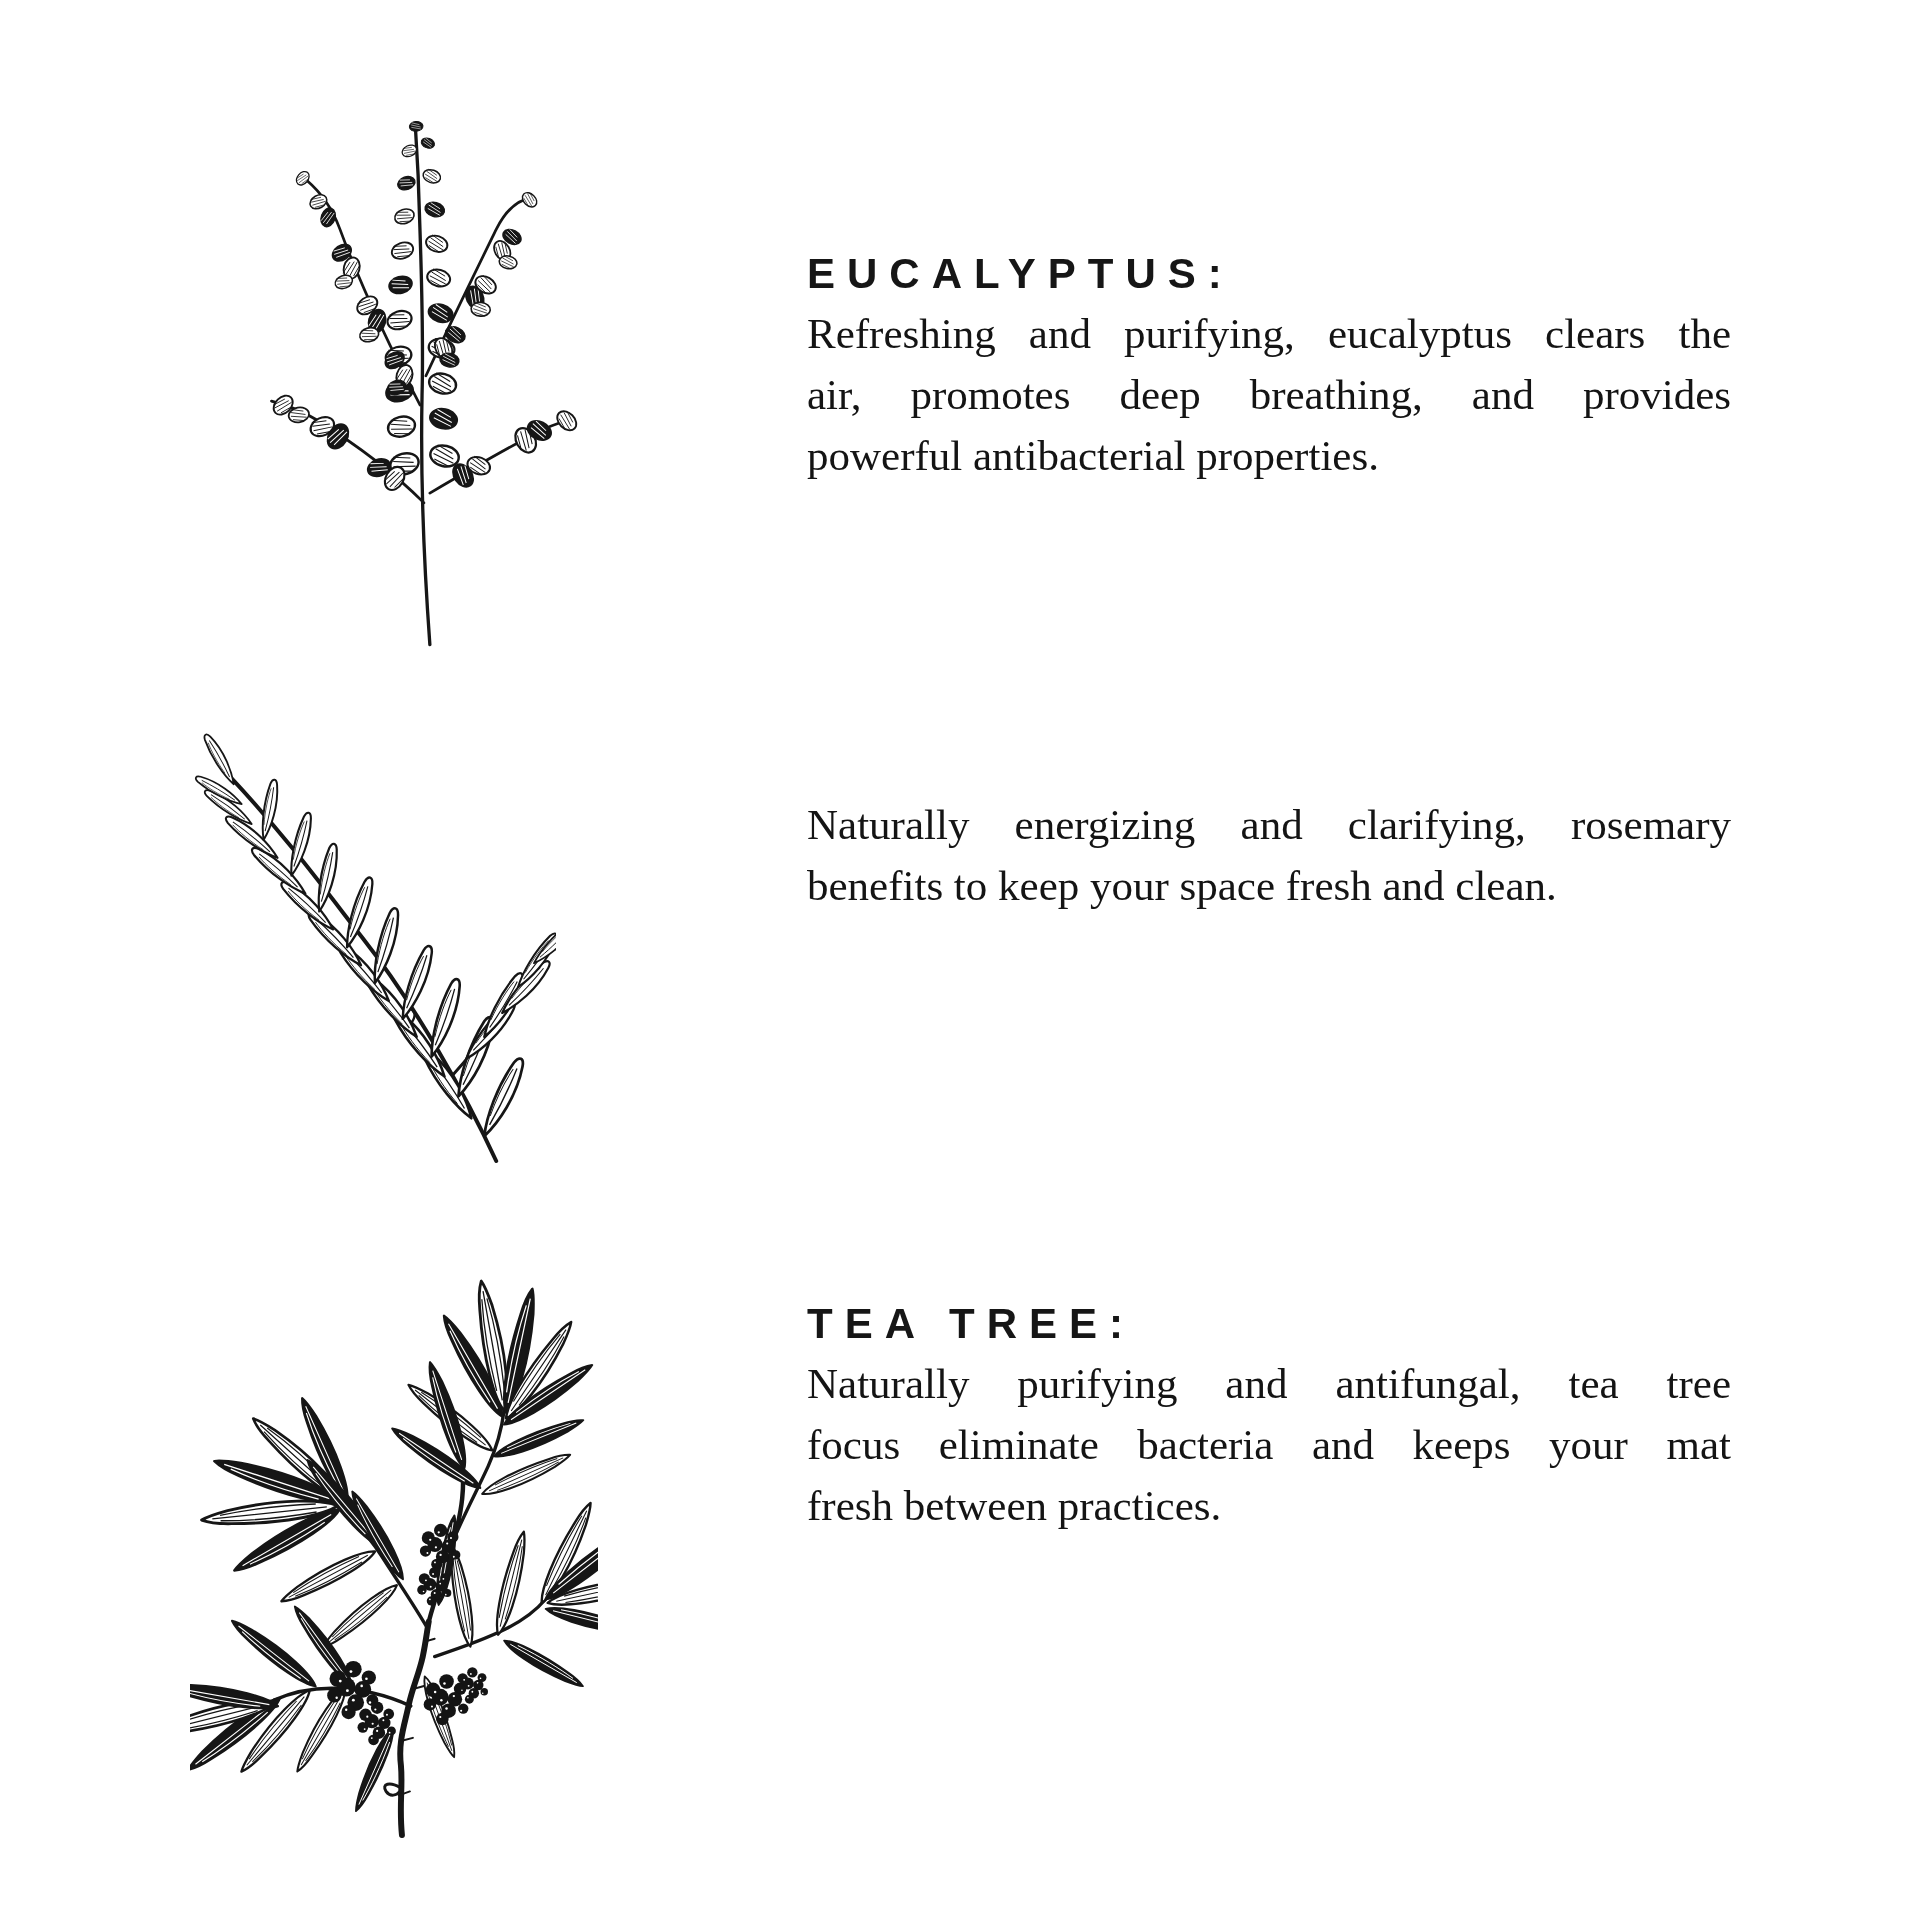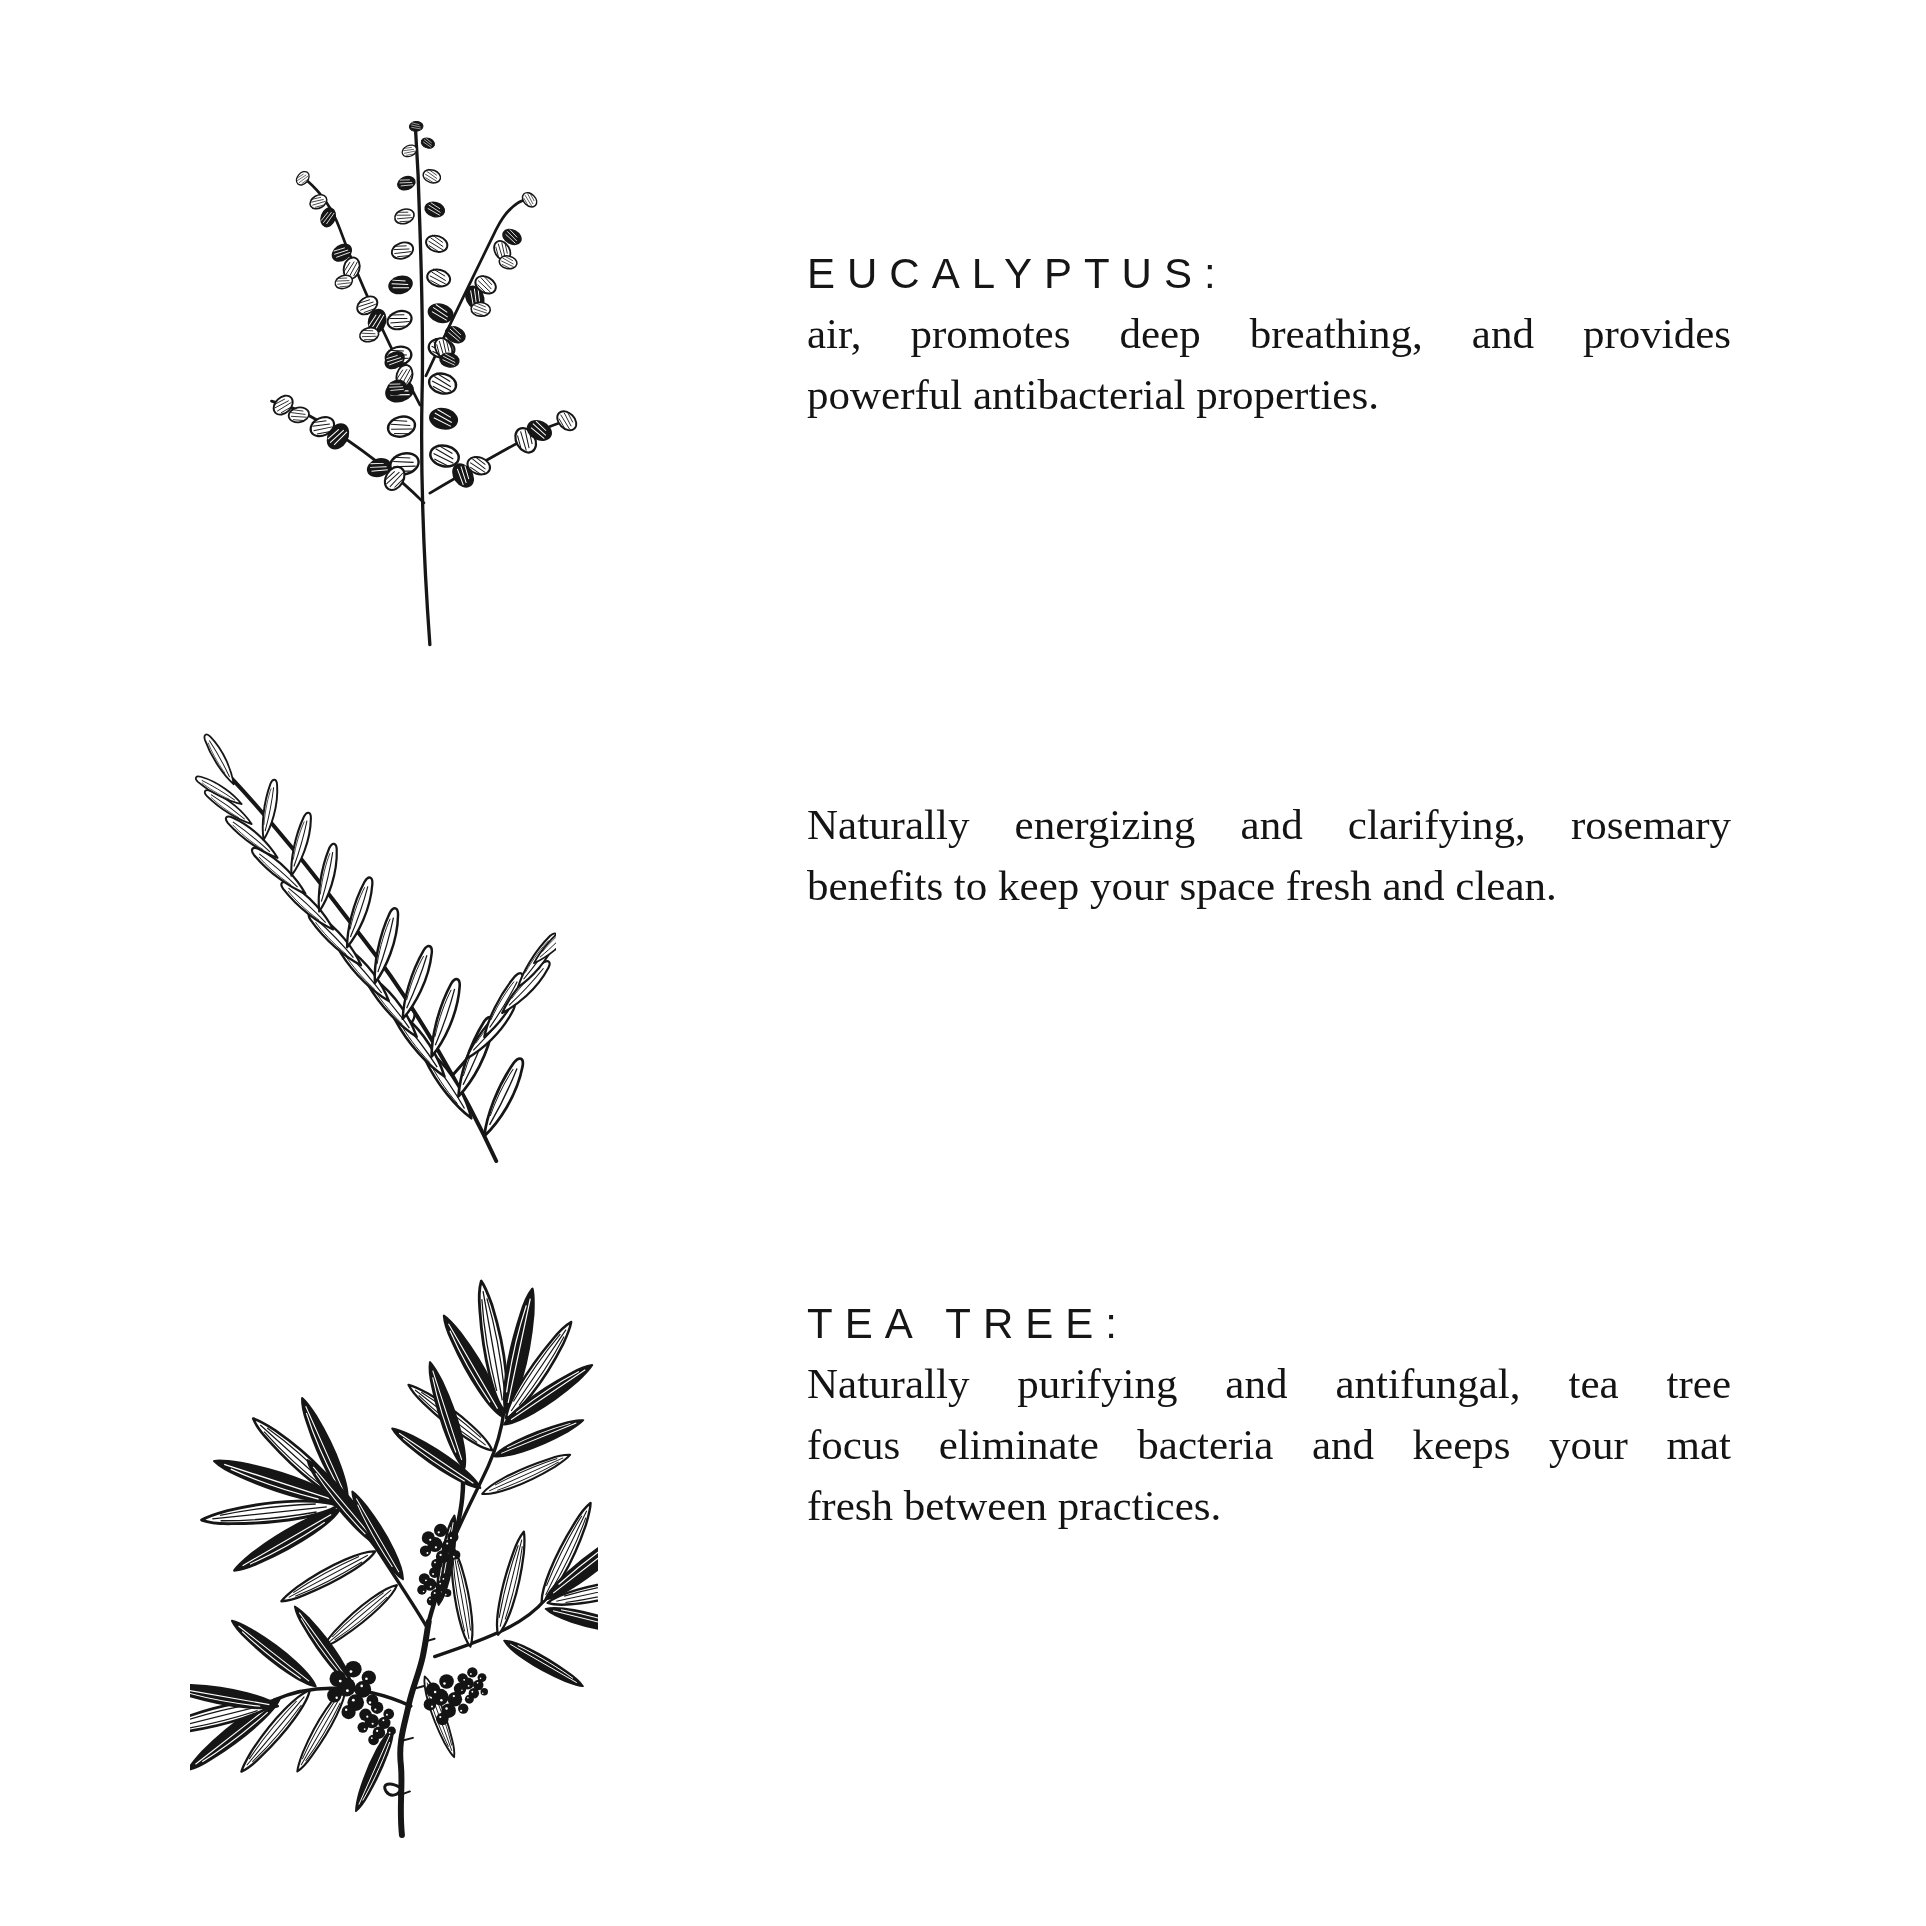--- a/index.html
+++ b/index.html
@@ -9,21 +9,21 @@
     font-family:"Liberation Serif",serif;
     color:#1b1b1b;
     position:relative;
     overflow:hidden;
   }
   .illus{position:absolute;}
   .illus svg{display:block;width:100%;height:100%;}
   .sec-text{position:absolute;left:807px;width:924px;}
   .sec-heading{
     font-family:"Liberation Sans",sans-serif;
-    font-weight:400;
+    font-weight:700;
     font-size:42px;
     letter-spacing:12px;
     line-height:46px;
     color:#161616;
     margin:0 0 6px 0;
     white-space:nowrap;
   }
   .sec-body{
     font-size:43px;
     line-height:61px;
@@ -265,20 +265,21 @@
   <use href="#fc" transform="translate(164 452) scale(1.2)"></use>
   <use href="#fc" transform="translate(188 486) scale(0.9)"></use>
   <use href="#fc" transform="translate(258 462) scale(1.05)"></use>
   <use href="#fc" transform="translate(284 448) scale(0.75)"></use>
 </svg>
 </div>
 
 <div class="sec-text" id="sec-eucalyptus">
   <h2 class="sec-heading">EUCALYPTUS:</h2>
   <div class="sec-body">
+      <div class="jline">Refreshing and purifying, eucalyptus clears the</div>
       <div class="jline">air, promotes deep breathing, and provides</div>
       <div class="jline last">powerful antibacterial properties.</div>
     </div>
 </div>
 
 <div class="sec-text" id="sec-rosemary">
   <div class="sec-body">
       <div class="jline">Naturally energizing and clarifying, rosemary</div>
       <div class="jline last">benefits to keep your space fresh and clean.</div>
     </div>

